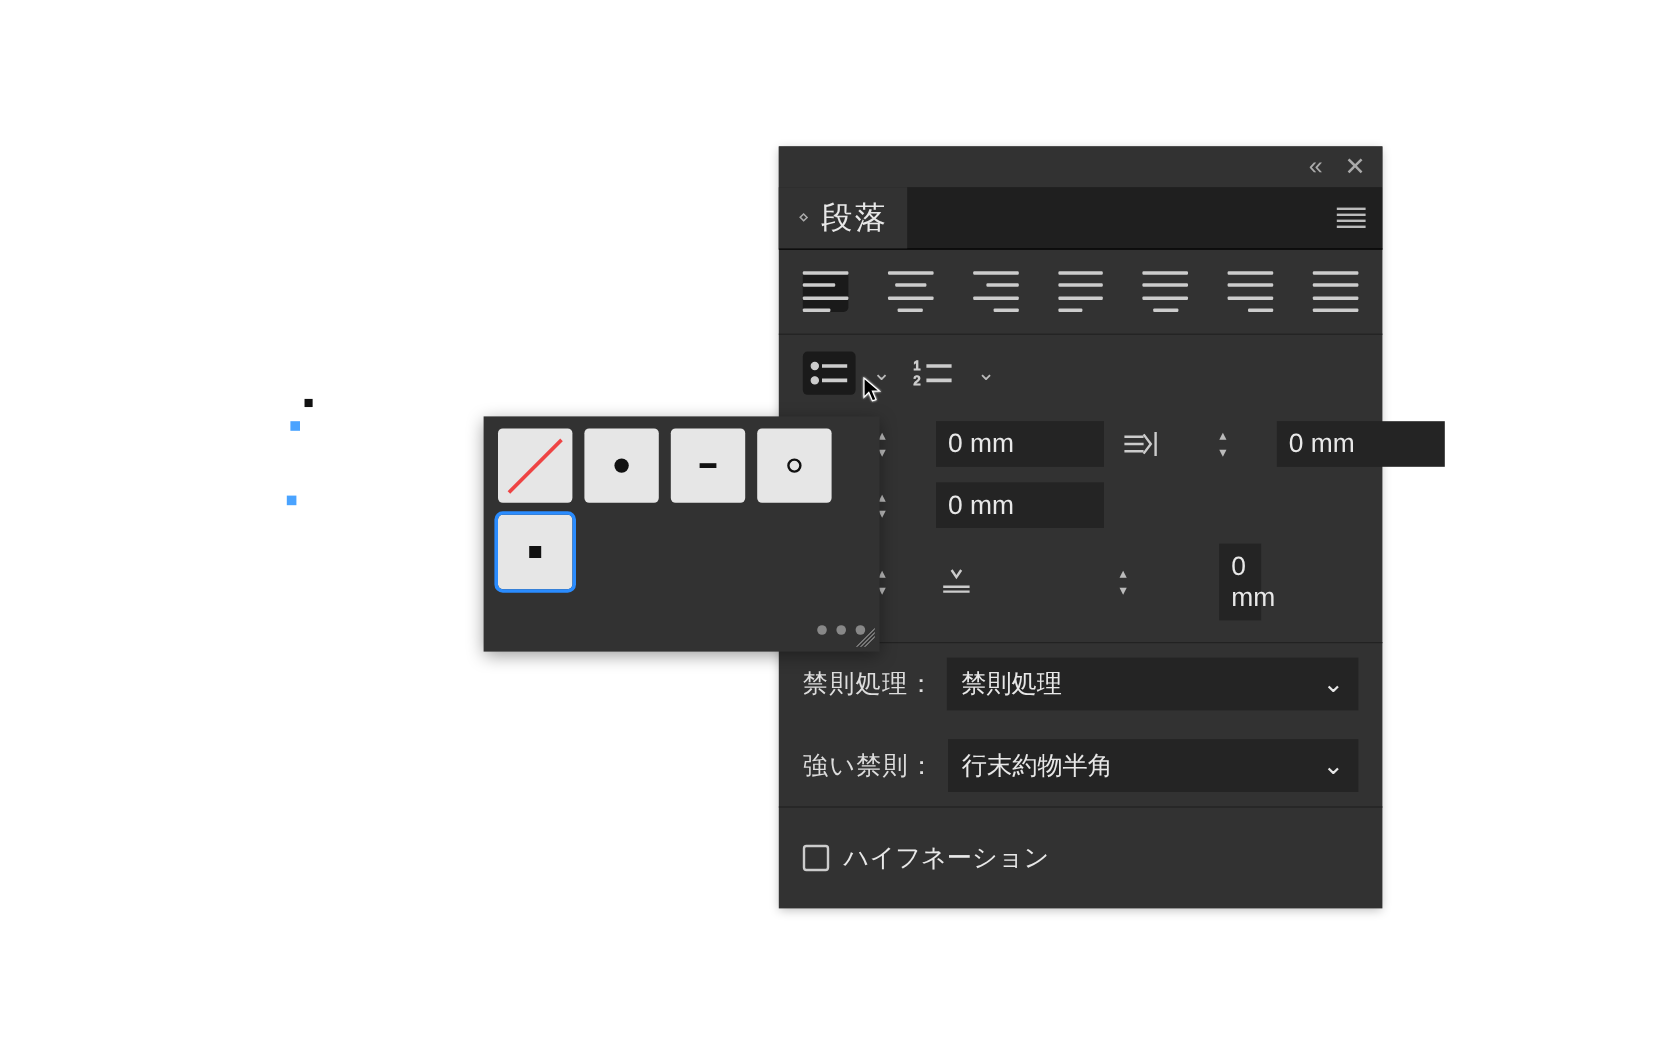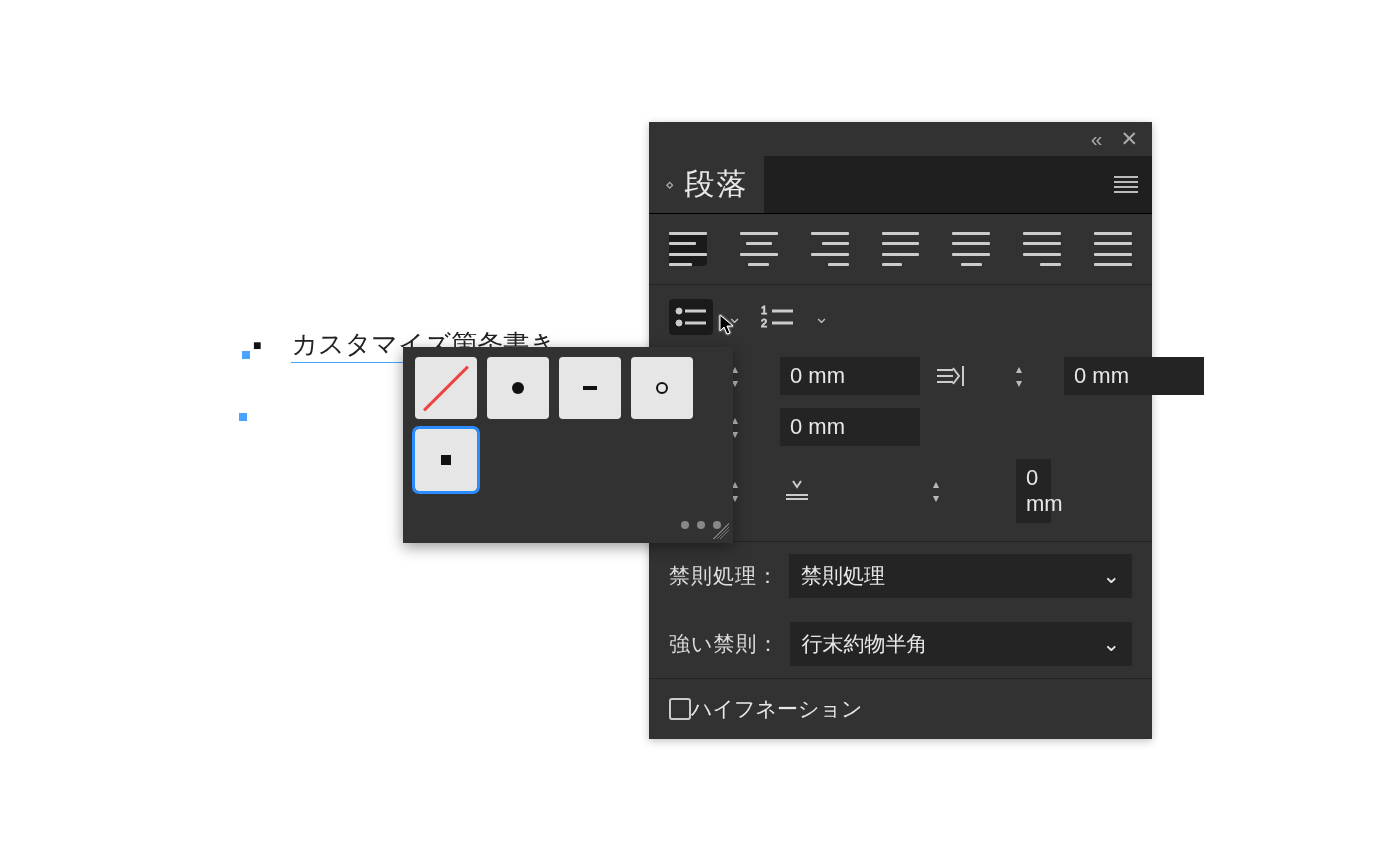--- a/index.html
+++ b/index.html
@@ -47,21 +47,21 @@
   }
   .panel-tab {
     display: flex; align-items: center; gap: 10px;
     padding: 8px 16px;
     background: #323232;
   }
   .tab-drag {
     font-size: 15px; color: #aaa; line-height: 1;
     display: flex; flex-direction: column; gap: 1px;
   }
-  .panel-tab .title { font-size: 30px; color: #e8e8e8; letter-spacing: 2px; }
+  .panel-tab .title { font-size: 26px; color: #e8e8e8; letter-spacing: 2px; }
   .hamburger {
     width: 24px; height: 18px; margin-right: 14px;
     display: flex; flex-direction: column; justify-content: space-between;
     cursor: pointer;
   }
   .hamburger span { height: 2px; background: #bbb; }
   .align-row {
     display: flex; gap: 33px; padding: 18px 20px; border-bottom: 1px solid #222;
   }
   .align-btn {
@@ -111,21 +111,21 @@
     display: flex; align-items: center; gap: 10px;
     padding: 12px 20px;
   }
   .dropdown-row .lbl { font-size: 21px; color: #ddd; letter-spacing: 1px; min-width: 110px; }
   .dropdown-row .sel {
     flex: 1; background: #242424; padding: 8px 12px;
     display: flex; justify-content: space-between; align-items: center;
     cursor: pointer;
   }
   .hyph-row {
-    display: flex; align-items: center; gap: 0; padding: 16px 20px;
+    display: flex; align-items: center; gap: 12px; padding: 28px 20px;
   }
   .chk {
     width: 22px; height: 22px; border: 2px solid #ccc; border-radius: 3px; cursor: pointer;
   }
 
   
   .flyout {
     position: absolute;
     left: 403px; top: 347px;
     width: 330px; background: #323232;
@@ -164,21 +164,20 @@
   }
   .cursor svg { filter: drop-shadow(0 0 1px #fff); }
 </style>
 </head>
 <body>
 
 <div class="canvas-text">
   <div class="handle handle-a"></div>
   <div class="handle handle-b"></div>
   <span class="bullet-mark">■</span>
-  <span class="txt">カスタマイズ箇条書き</span>
 </div>
 
 <div class="panel">
   <div class="panel-top">
     <span class="icon-btn">«</span>
     <span class="icon-btn">✕</span>
   </div>
 
   <div class="panel-tabbar">
     <div class="panel-tab">

